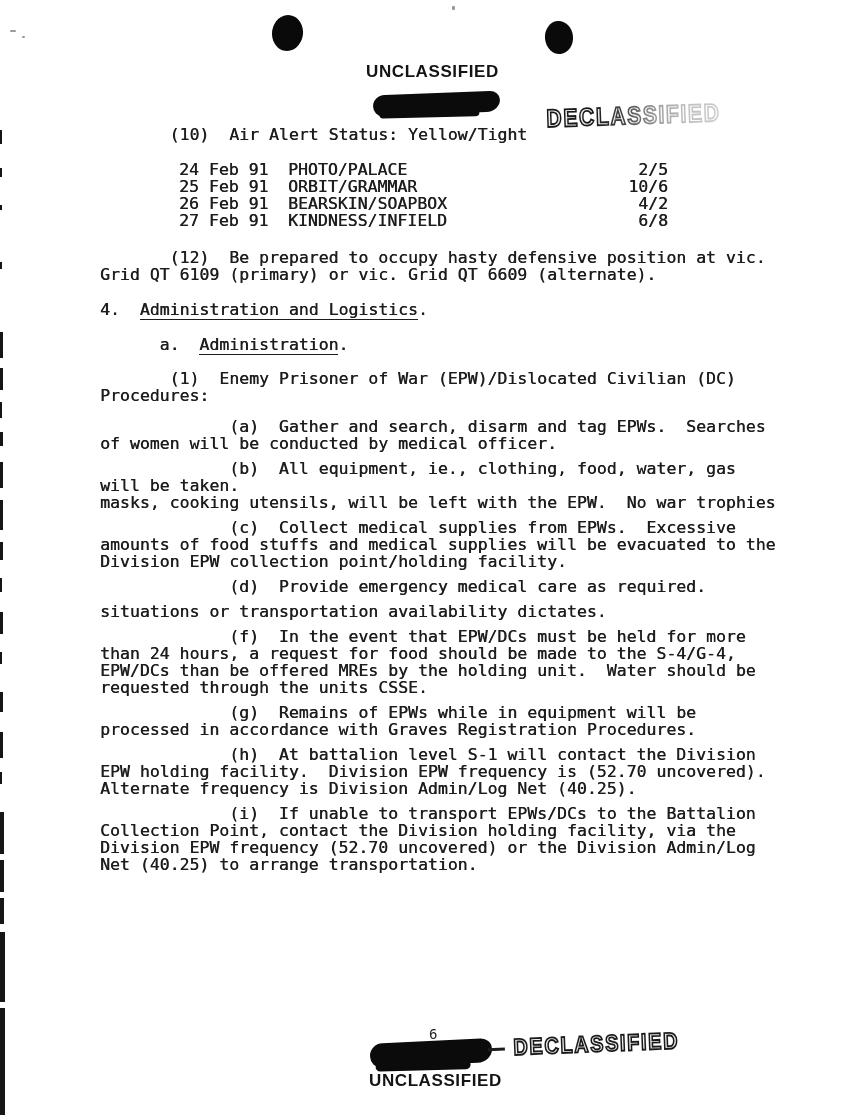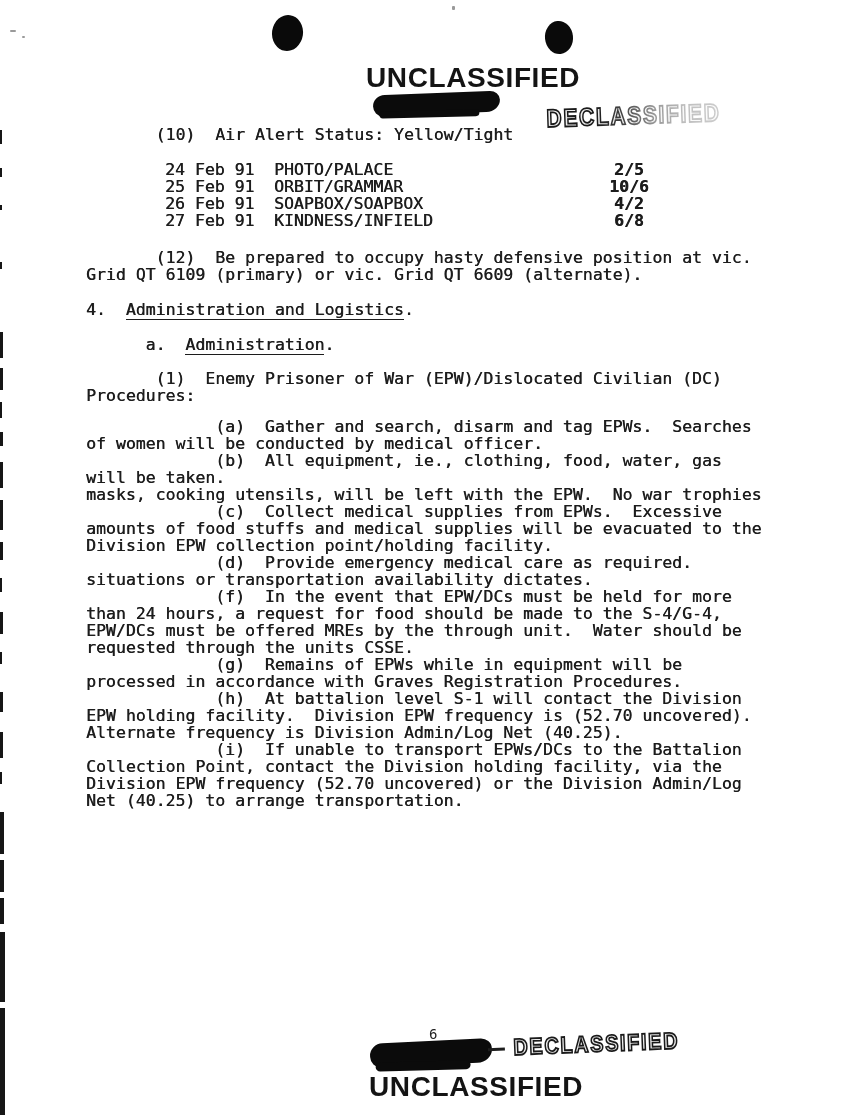--- a/index.html
+++ b/index.html
@@ -2,41 +2,41 @@
 <html><head>
 <meta charset="utf-8">
 <style>
   * { margin:0; padding:0; box-sizing:border-box; }
   html,body { background:#ffffff; }
   .page {
     position:relative; width:850px; height:1115px; background:#ffffff;
     overflow:hidden; font-family:"DejaVu Sans Mono", monospace; color:#1c1c1c;
   }
   
-  .content { position:absolute; left:86px; top:126px; }
+  .content { position:absolute; left:100px; top:126px; }
   .line {
     white-space:pre; font:16.5px/17px "DejaVu Sans Mono", monospace;
     height:17px; color:#1c1c1c; text-shadow:0.4px 0 0 #2e2e2e;
   }
-  .content > div { margin-top:0; }
+  .content > div { margin-top:8px; }
   .content > div:first-child { margin-top:0; }
   .mt20 { margin-top:20px !important; }
   .mt18 { margin-top:18px !important; }
   .mt17 { margin-top:17px !important; }
   .mt14 { margin-top:14px !important; }
   .u { border-bottom:1.7px solid #1c1c1c; }
   
   .pw-row { display:flex; padding-left:79px; }
   .pw-date { width:109px; }
   .pw-pair { width:330px; }
-  .pw-val  { width:50px; text-align:center;font-weight:bold; }
+  .pw-val  { width:50px; text-align:right; }
   
   .classification {
     position:absolute; font-family:"Liberation Sans", sans-serif;
-    font-weight:700; font-size:28px; letter-spacing:0.6px; color:#141414;
+    font-weight:700; font-size:17px; letter-spacing:0.6px; color:#141414;
   }
   .classification-top { left:366px; top:62px; }
   .classification-bottom { left:369px; top:1071px; }
   
   .hole { position:absolute; background:#0a0a0a; border-radius:50%; }
   .hole-1 { left:272px; top:15px; width:31px; height:36px; transform:rotate(8deg); }
   .hole-2 { left:545px; top:21px; width:28px; height:33px; transform:rotate(-6deg); }
   
   .redaction { position:absolute; background:#0b0b0b; }
   .redaction-top {
@@ -106,21 +106,21 @@
 
 
     <div class="mt18">
       <div class="line pw-row">
         <span class="pw-date">24 Feb 91</span><span class="pw-pair">PHOTO/PALACE</span><span class="pw-val">2/5</span>
       </div>
       <div class="line pw-row">
         <span class="pw-date">25 Feb 91</span><span class="pw-pair">ORBIT/GRAMMAR</span><span class="pw-val">10/6</span>
       </div>
       <div class="line pw-row">
-        <span class="pw-date">26 Feb 91</span><span class="pw-pair">SOAPBOX/SOAPBOX</span><span class="pw-val">4/2</span>
+        <span class="pw-date">26 Feb 91</span><span class="pw-pair">BEARSKIN/SOAPBOX</span><span class="pw-val">4/2</span>
       </div>
       <div class="line pw-row">
         <span class="pw-date">27 Feb 91</span><span class="pw-pair">KINDNESS/INFIELD</span><span class="pw-val">6/8</span>
       </div>
     </div>
 
     <div class="mt20">
       <div class="line">       (12)  Be prepared to occupy hasty defensive position at vic.</div>
       <div class="line">Grid QT 6109 (primary) or vic. Grid QT 6609 (alternate).</div>
     </div>
@@ -155,21 +155,21 @@
       <div class="line">             (d)  Provide emergency medical care as required.</div>
     </div>
 
     <div>
       <div class="line">situations or transportation availability dictates.</div>
     </div>
 
     <div>
       <div class="line">             (f)  In the event that EPW/DCs must be held for more</div>
       <div class="line">than 24 hours, a request for food should be made to the S-4/G-4,</div>
-      <div class="line">EPW/DCs must be offered MREs by the through unit.  Water should be</div>
+      <div class="line">EPW/DCs than be offered MREs by the holding unit.  Water should be</div>
       <div class="line">requested through the units CSSE.</div>
     </div>
 
     <div>
       <div class="line">             (g)  Remains of EPWs while in equipment will be</div>
       <div class="line">processed in accordance with Graves Registration Procedures.</div>
     </div>
 
     <div>
       <div class="line">             (h)  At battalion level S-1 will contact the Division</div>

